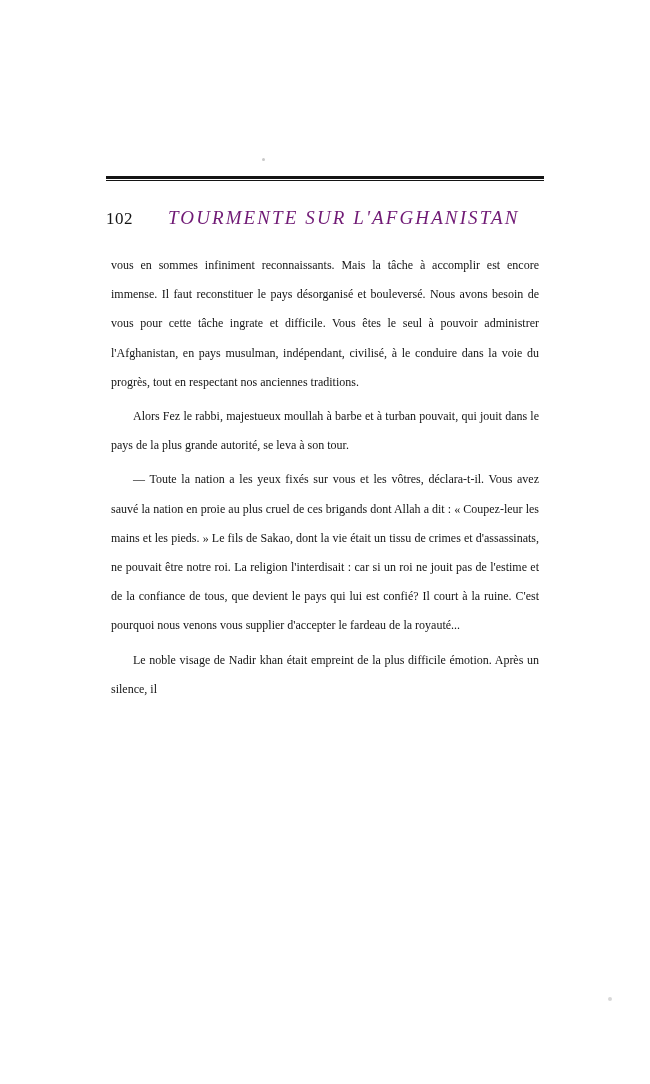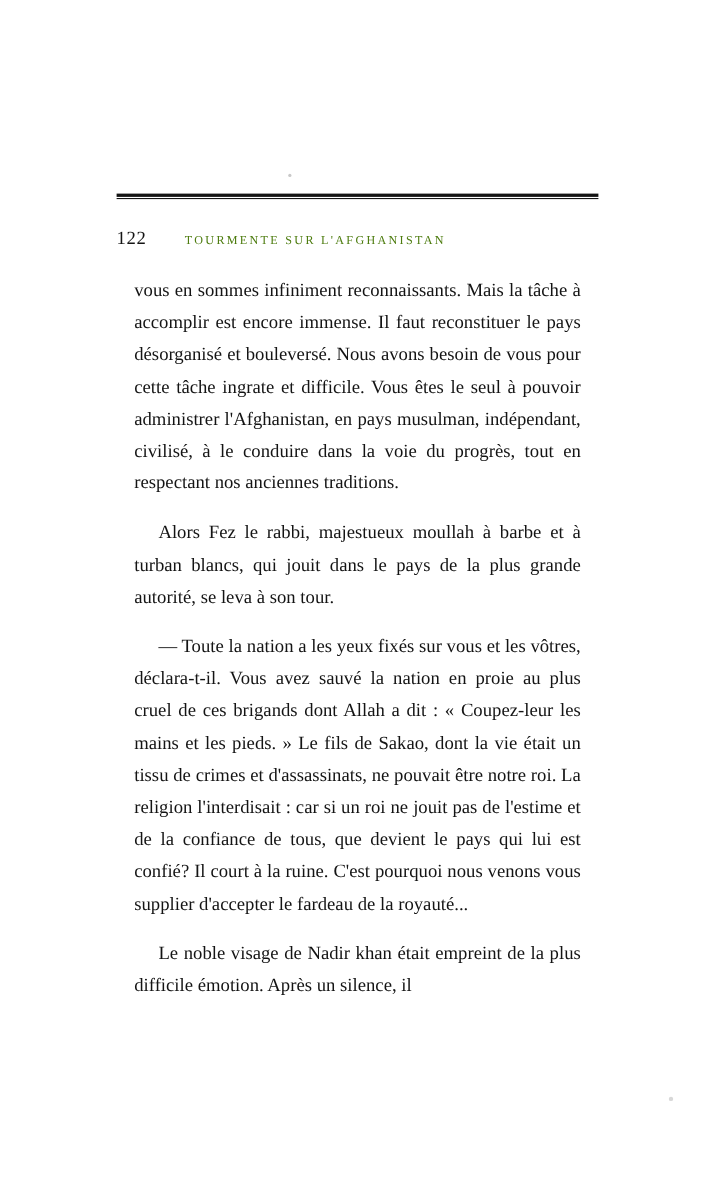--- a/index.html
+++ b/index.html
@@ -39,31 +39,32 @@
     align-items: baseline;
     margin: 0 0 22px 0;
   }
   .folio {
     font-size: 17px;
     letter-spacing: 0.5px;
     color: #141414;
     width: 62px;
   }
   .running-title {
-    font-size: 11px;
+    font-size: 19px;
     letter-spacing: 2.1px;
-    color: #4d7c0f;
+    color: #701a75;
     white-space: nowrap;
+    font-style: italic;
   }
   .para {
-    font-size: 17px;
+    font-size: 12px;
     line-height: 29.2px;
     text-align: justify;
     text-justify: inter-word;
-    margin: 16px;
+    margin: 5px;
     color: #141414;
     hyphens: manual;
   }
   .para + .para {
     margin-top: 0;
   }
   .indent {
     text-indent: 22px;
   }
   .speck {
@@ -80,23 +81,23 @@
 <div class="page">
 
   <span class="speck speck-a"></span>
   <span class="speck speck-b"></span>
 
   <div class="content">
 
     <div class="rule"></div>
 
     <div class="header-line">
-      <span class="folio">122</span>
+      <span class="folio">102</span>
       <span class="running-title">TOURMENTE SUR L'AFGHANISTAN</span>
     </div>
 
     <p class="para">vous en sommes infiniment reconnaissants. Mais la tâche à accomplir est encore immense. Il faut reconstituer le pays désorganisé et bouleversé. Nous avons besoin de vous pour cette tâche ingrate et difficile. Vous êtes le seul à pouvoir administrer l'Afghanistan, en pays musulman, indépendant, civilisé, à le conduire dans la voie du progrès, tout en respectant nos anciennes traditions.</p>
-    <p class="para indent">Alors Fez le rabbi, majestueux moullah à barbe et à turban blancs, qui jouit dans le pays de la plus grande autorité, se leva à son tour.</p>
+    <p class="para indent">Alors Fez le rabbi, majestueux moullah à barbe et à turban pouvait, qui jouit dans le pays de la plus grande autorité, se leva à son tour.</p>
     <p class="para indent">— Toute la nation a les yeux fixés sur vous et les vôtres, déclara-t-il. Vous avez sauvé la nation en proie au plus cruel de ces brigands dont Allah a dit : « Coupez-leur les mains et les pieds. » Le fils de Sakao, dont la vie était un tissu de crimes et d'assassinats, ne pouvait être notre roi. La religion l'interdisait : car si un roi ne jouit pas de l'estime et de la confiance de tous, que devient le pays qui lui est confié? Il court à la ruine. C'est pourquoi nous venons vous supplier d'accepter le fardeau de la royauté...</p>
     <p class="para indent">Le noble visage de Nadir khan était empreint de la plus difficile émotion. Après un silence, il</p>
 
   </div>
 </div>
 
 </body></html>

